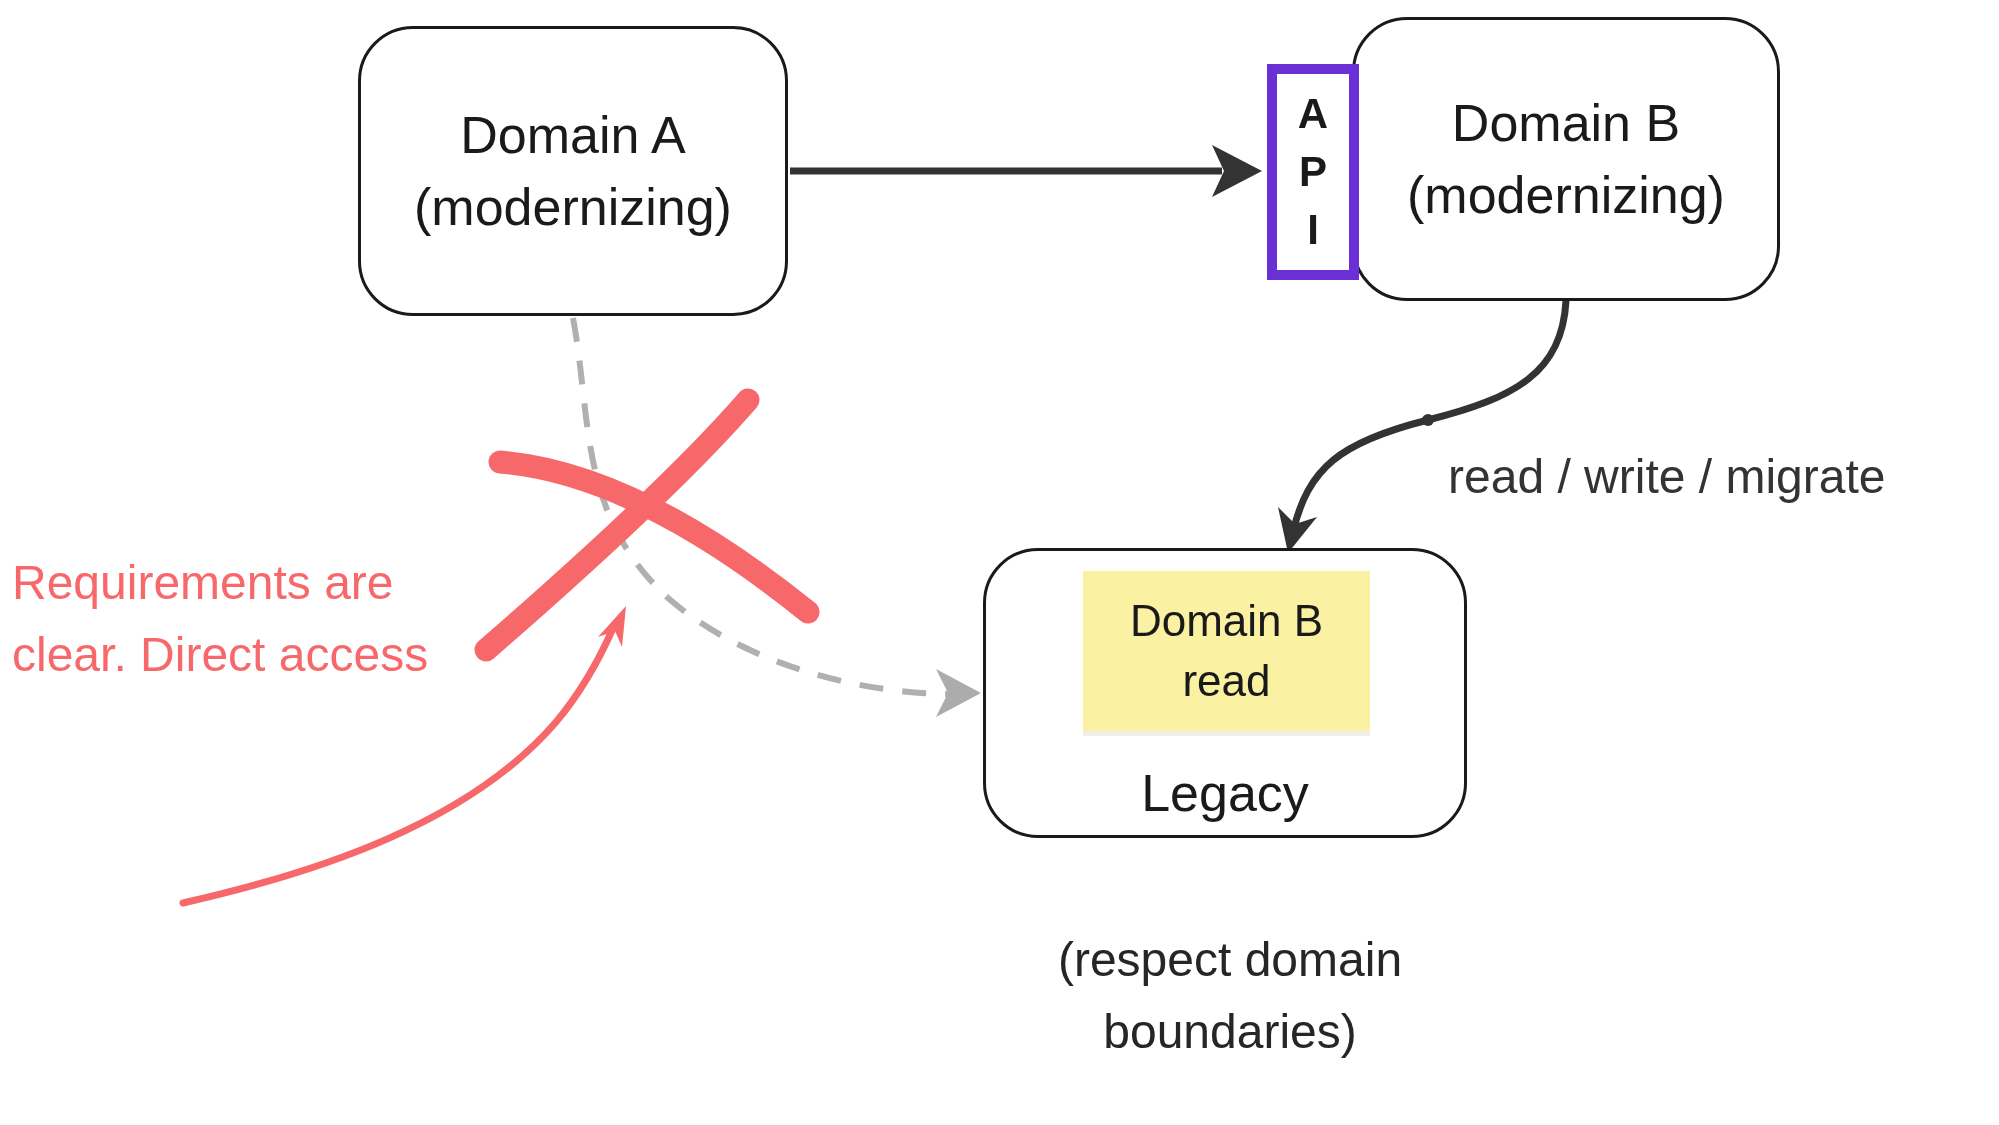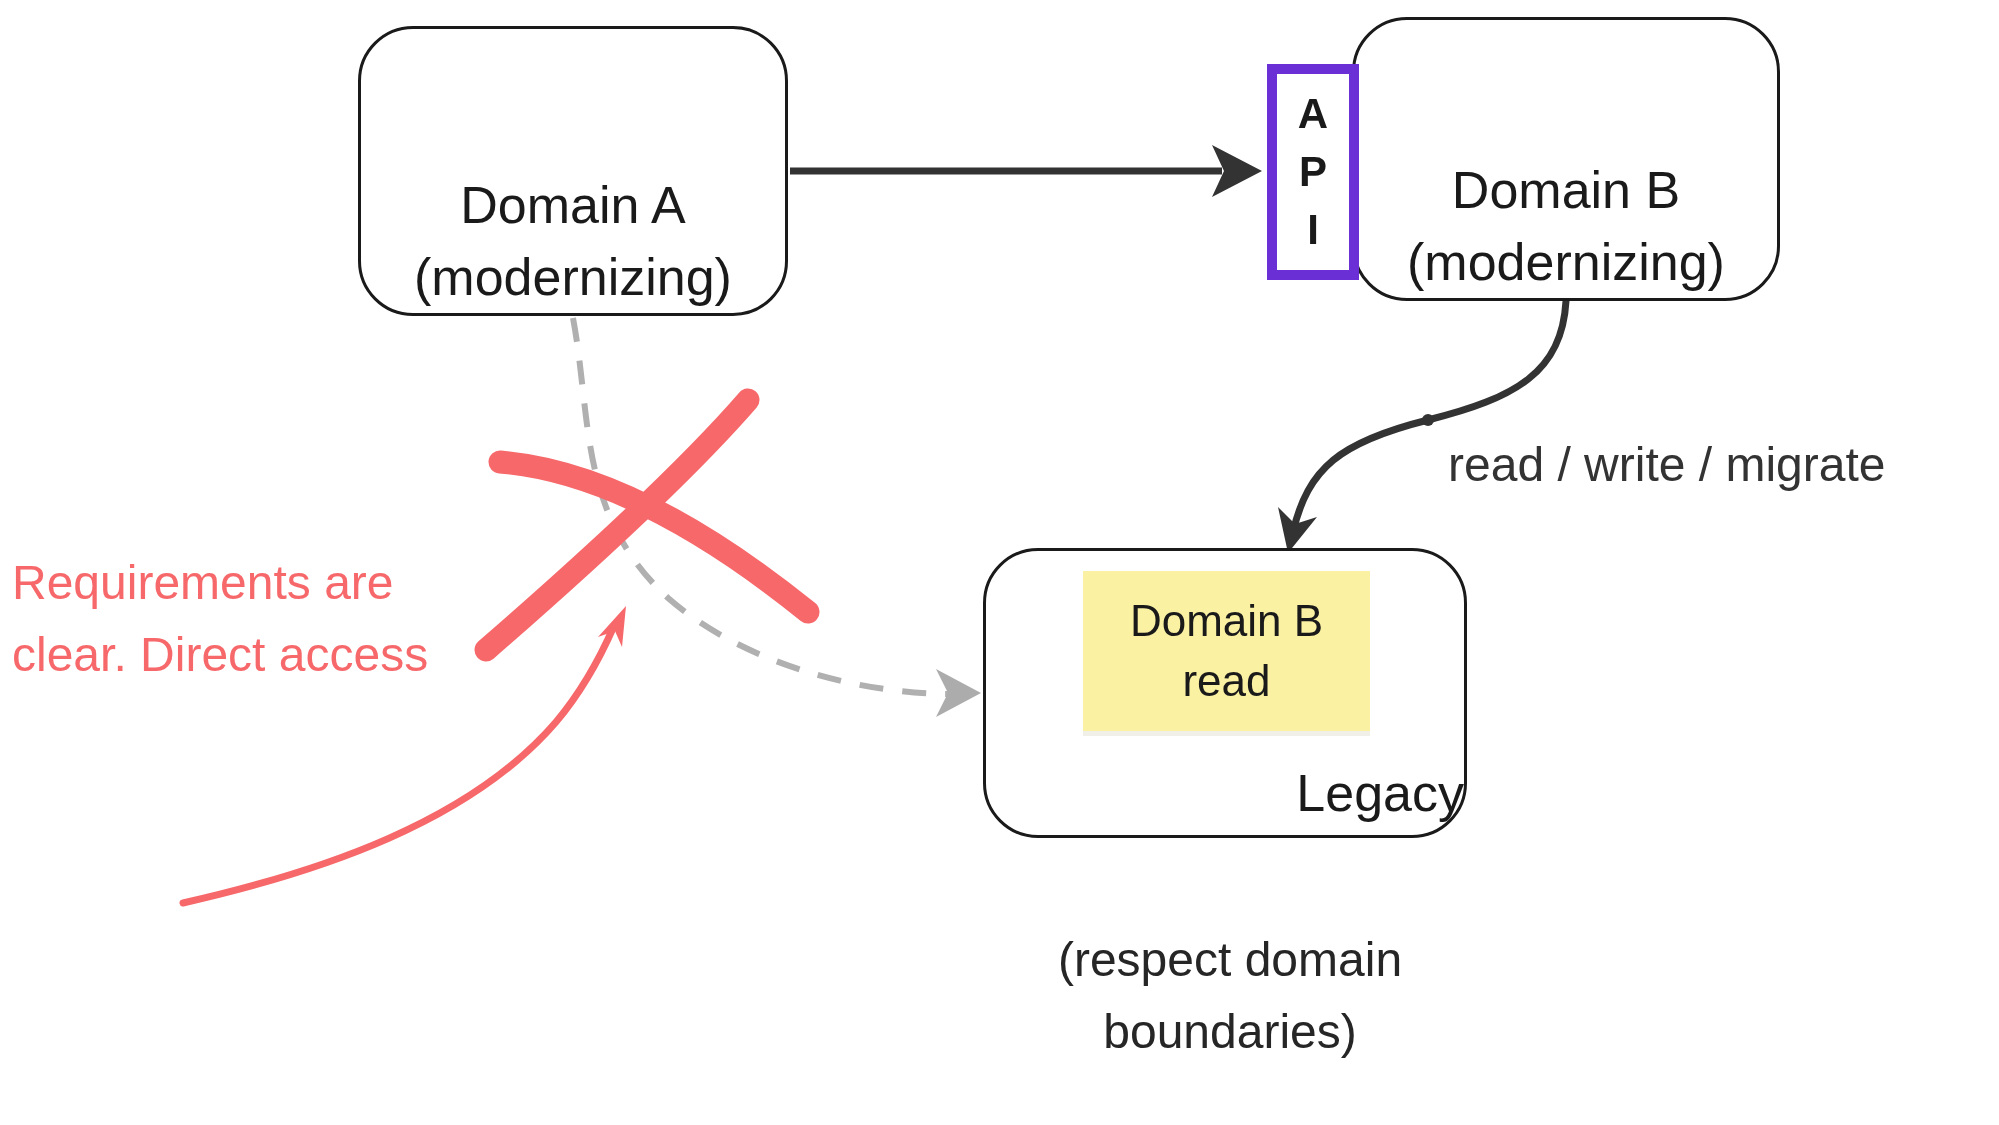--- a/index.html
+++ b/index.html
@@ -12,43 +12,43 @@
     overflow:hidden;
   }
   svg.layer{position:absolute;left:0;top:0;z-index:1;}
   .node{
     position:absolute;
     box-sizing:border-box;
     border:3px solid #1a1a1a;
     border-radius:55px;
     background:#ffffff;
     display:flex;flex-direction:column;
-    align-items:center;justify-content:flex-end;
+    align-items:center;justify-content:center;
     text-align:center;
     font-size:52px;line-height:72px;
     z-index:2;
   }
   #domain-a{left:358px;top:26px;width:430px;height:290px;}
   #domain-b{left:1352px;top:17px;width:428px;height:284px;}
   #legacy  {left:983px;top:548px;width:484px;height:290px;justify-content:flex-start;}
   #api-badge{
     position:absolute;left:1267px;top:64px;width:92px;height:216px;
     box-sizing:border-box;border:10px solid #6B2FD6;background:#ffffff;
     display:flex;flex-direction:column;align-items:center;justify-content:center;
     font-size:42px;font-weight:bold;line-height:58px;z-index:3;
   }
   #note{
     position:absolute;left:97px;top:20px;width:287px;height:160px;
     background:#FAF1A3;box-shadow:0 5px 0 rgba(120,110,30,0.10);
     display:flex;flex-direction:column;align-items:center;justify-content:center;
     font-size:44px;line-height:60px;
   }
-  #legacy-label{position:absolute;left:0;top:206px;width:100%;text-align:right;font-size:52px;line-height:72px;}
+  #legacy-label{position:absolute;left:0;top:206px;width:100%;text-align:center;font-size:52px;line-height:72px;}
   #edge-label{
-    position:absolute;left:1448px;top:441px;
+    position:absolute;left:1448px;top:453px;
     font-size:48px;line-height:48px;color:#333333;white-space:nowrap;z-index:2;
   }
   #annotation{
     position:absolute;left:12px;top:547px;width:540px;
     font-size:48px;line-height:72px;color:#F7686B;z-index:2;
   }
   #caption{
     position:absolute;left:930px;top:924px;width:600px;
     text-align:center;font-size:48px;line-height:72px;color:#262626;z-index:2;
   }

